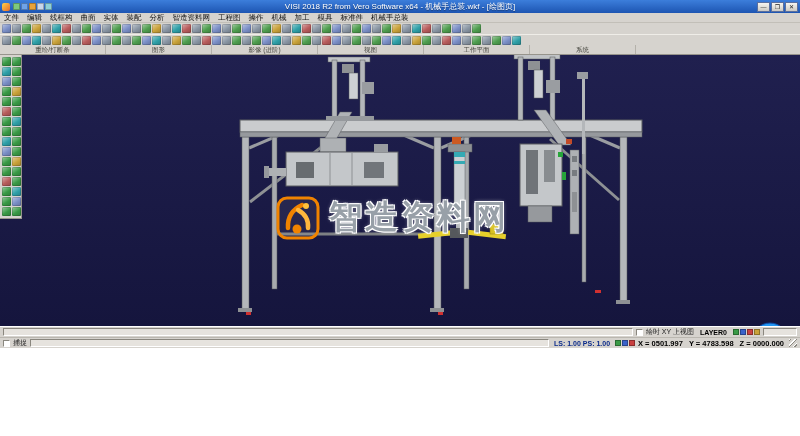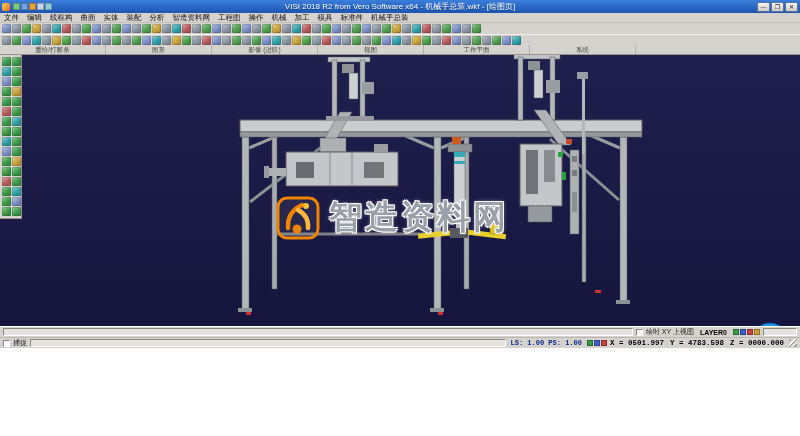--- a/index.html
+++ b/index.html
@@ -58,21 +58,21 @@
   .progress-badge{position:absolute;left:739px;top:299px;width:25px;height:25px;border-radius:50%;
     background:radial-gradient(circle at 40% 35%,#36428a,#1d2658);border:2px solid #dde3ee;
     color:#fff;font-size:13px;font-weight:bold;display:flex;align-items:center;justify-content:center;
     box-sizing:border-box;z-index:4;}
 
   
   .statusrow{position:absolute;left:0;right:0;height:11px;background:var(--chrome,#d6d3ce);
     display:flex;align-items:center;gap:3px;padding:0 3px;box-sizing:border-box;
     font-size:7px;color:#222;}
   .status1{bottom:11px;border-top:1px solid #fff;}
-  .status2{bottom:0;border-top:1px solid #bab7b0;font-family:Liberation Mono, monospace;}
+  .status2{bottom:0;border-top:1px solid #bab7b0;}
   .sunken{background:#e6e3de;border:1px solid;border-color:#8a877f #ffffff #ffffff #8a877f;
     height:8px;box-sizing:border-box;}
   .fill{flex:1;}
   .checkbox{width:7px;height:7px;background:#fff;border:1px solid;border-color:#8a877f #fff #fff #8a877f;
     box-sizing:border-box;flex:0 0 auto;}
   .slabel{white-space:nowrap;}
   .layer-field{font-weight:bold;color:#000;padding:0 3px;white-space:nowrap;}
   .chips{display:flex;gap:1px;align-items:center;}
   .chip{width:6px;height:6px;box-shadow:0 0 0 1px rgba(0,0,0,.3) inset;}
   .scale-field{color:#0a2a8a;font-weight:bold;white-space:nowrap;padding:0 2px;}

